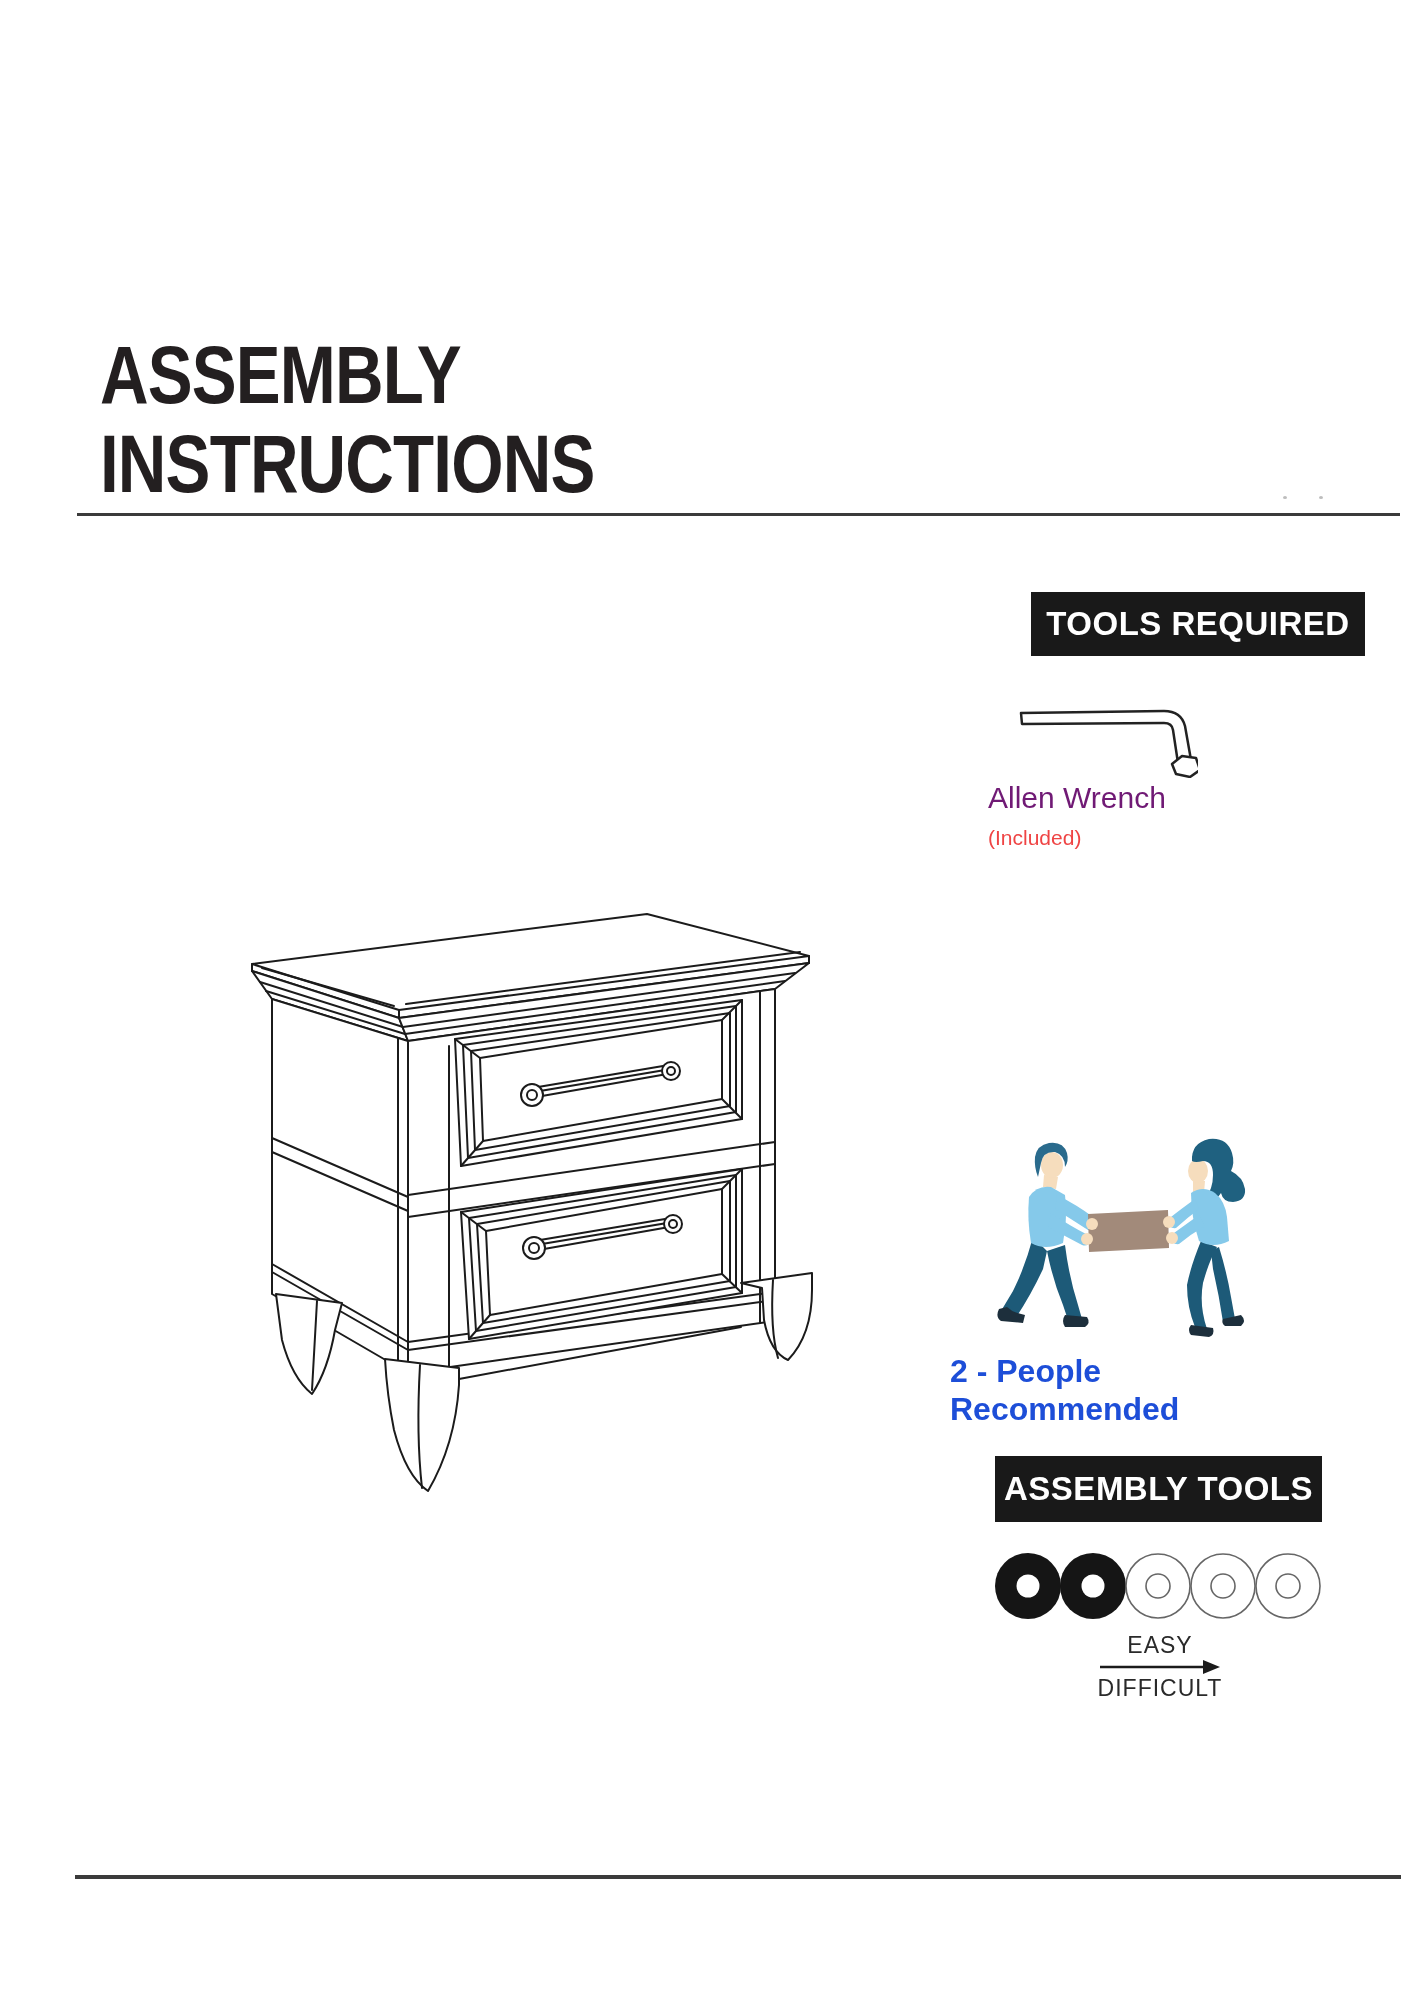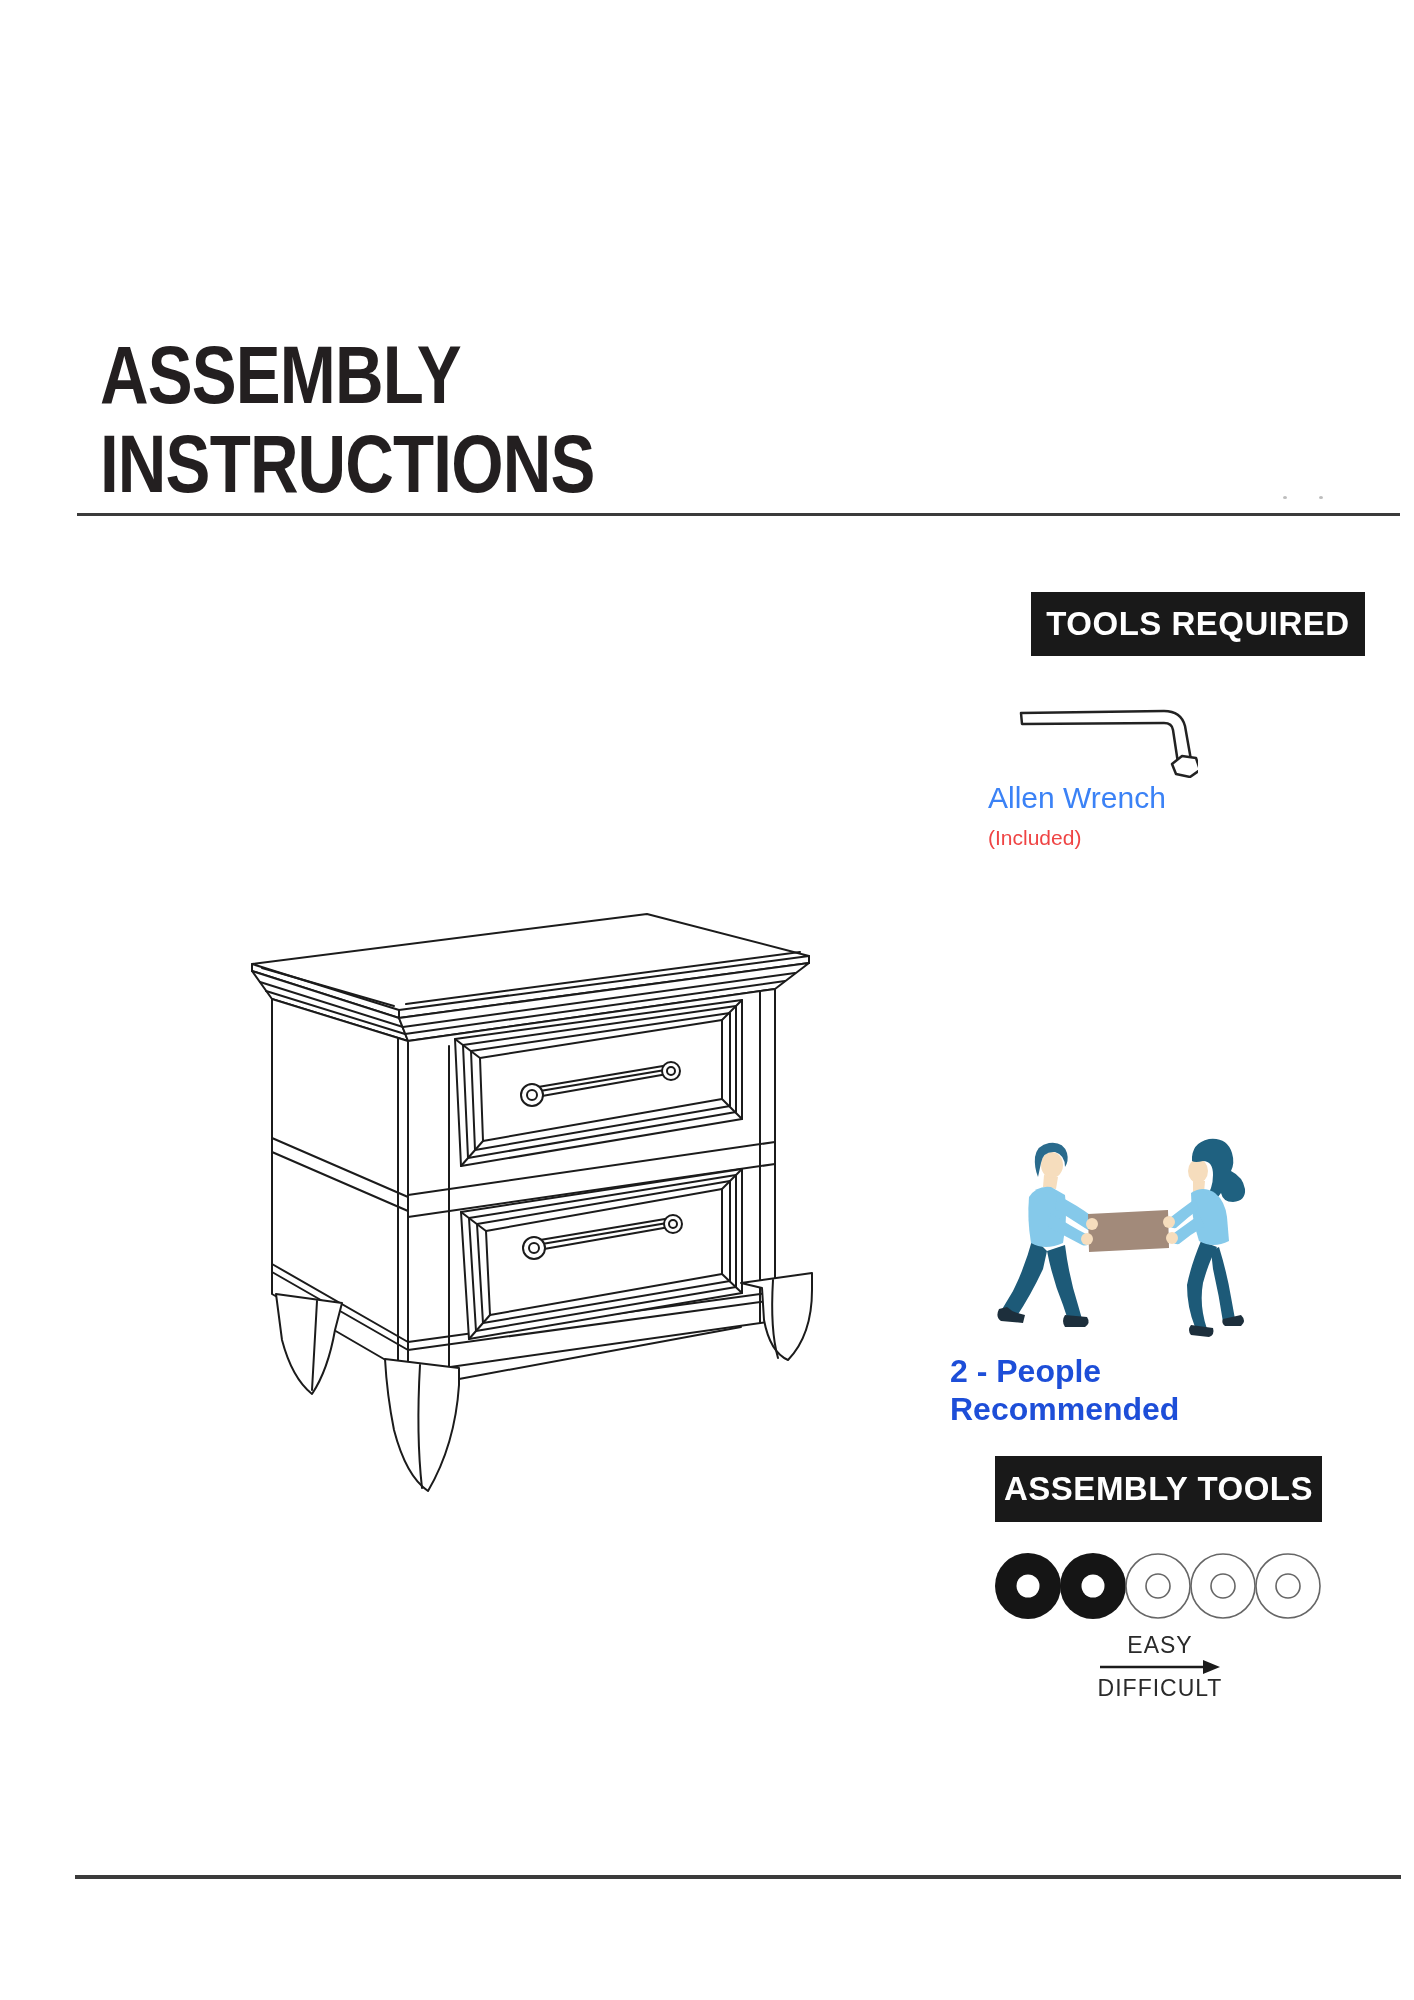--- a/index.html
+++ b/index.html
@@ -20,21 +20,21 @@
 
   
   .banner { position:absolute; background:#191919; color:#ffffff; display:flex;
             align-items:center; justify-content:center; font-weight:700;
             font-size:33px; letter-spacing:0.5px; white-space:nowrap; }
   .banner.tools  { left:995px; top:592px;  width:334px; height:64px;margin-left:36px; }
   .banner.rating { left:995px; top:1456px; width:327px; height:66px; }
 
   
   .wrench-svg { position:absolute; left:1018px; top:706px; }
-  .tool-name { position:absolute; left:988px; top:781px; font-size:30px; color:#3b82f6; }
+  .tool-name { position:absolute; left:988px; top:781px; font-size:30px; color:#701a75; }
   .tool-note { position:absolute; left:988px; top:826px; font-size:21px; color:#ef4444; }
 
   
   .product-svg { position:absolute; left:222px; top:890px; }
 
   
   .people-svg { position:absolute; left:985px; top:1105px; }
   .people-label { position:absolute; left:950px; top:1352px; font-size:32px; line-height:38px;
                   font-weight:700; color:#1d4ed8; }
 

